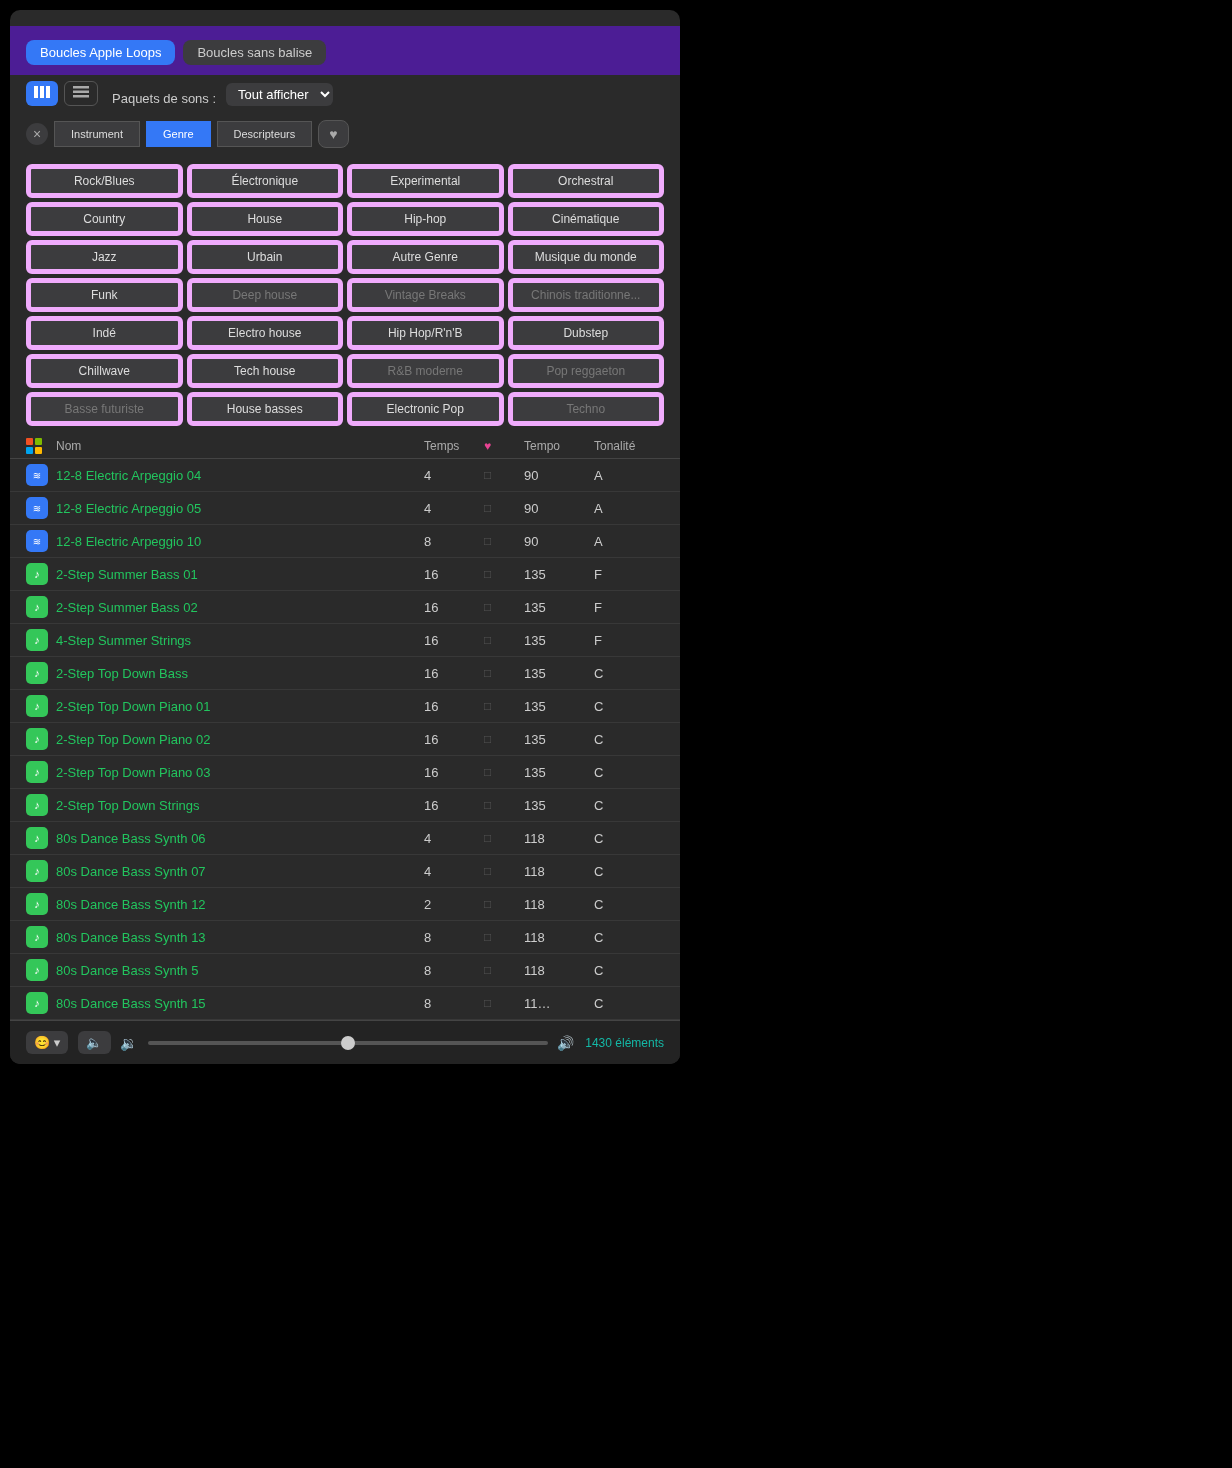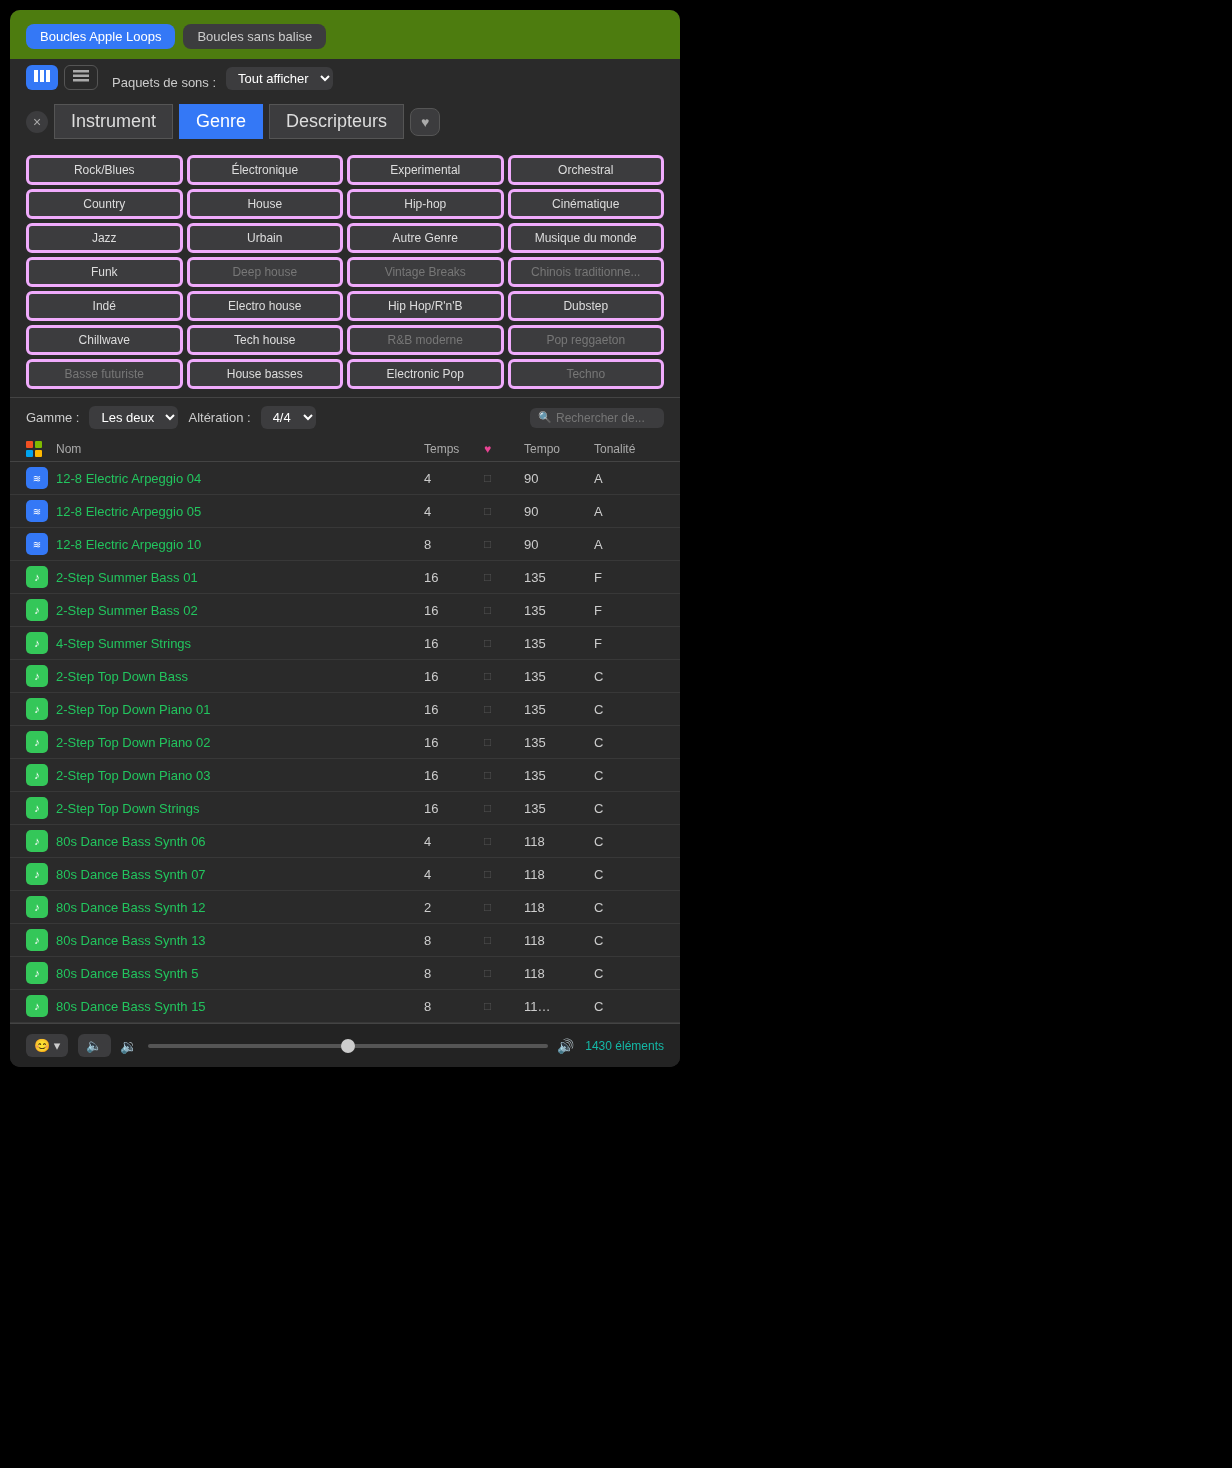--- a/index.html
+++ b/index.html
@@ -20,22 +20,23 @@
       display: flex;
       flex-direction: column;
       margin: 10px;
       color: #fff;
       font-size: 13px;
     }
     .top-tabs {
       display: flex;
       gap: 8px;
       padding: 14px 16px 10px;
-      background: #4d7c0f;
-      align-items: center;
+      background: #4c1d95;
+      align-items: center;
+      margin-top: 16px;
     }
     .tab-btn {
       padding: 5px 14px;
       border-radius: 8px;
       border: none;
       font-size: 13px;
       cursor: pointer;
     }
     .tab-btn.active {
       background: #3478f6;
@@ -102,21 +103,21 @@
       display: flex;
       align-items: center;
       justify-content: center;
     }
     .filter-btn {
       padding: 6px 16px;
       border-radius: 0;
       border: 1px solid #555;
       background: #3c3c3e;
       color: #ddd;
-      font-size: 18px;
+      font-size: 11px;
       cursor: pointer;
     }
     .filter-btn.active {
       background: #3478f6;
       color: #fff;
       border-color: #3478f6;
     }
     .heart-btn {
       background: #3c3c3e;
       border: 1px solid #555;
@@ -128,21 +129,21 @@
     }
     .genre-grid {
       display: grid;
       grid-template-columns: repeat(4, 1fr);
       gap: 4px;
       padding: 8px 16px;
       background: #2a2a2a;
     }
     .genre-tag {
       background: #3c3c3e;
-      border: 3px solid #f0abfc;
+      border: 5px solid #f0abfc;
       border-radius: 6px;
       padding: 5px 8px;
       text-align: center;
       color: #ddd;
       font-size: 12px;
       cursor: pointer;
       white-space: nowrap;
       overflow: hidden;
       text-overflow: ellipsis;
     }
@@ -371,34 +372,20 @@
       <div class="genre-tag">Chillwave</div>
       <div class="genre-tag">Tech house</div>
       <div class="genre-tag dimmed">R&amp;B moderne</div>
       <div class="genre-tag dimmed">Pop reggaeton</div>
       <div class="genre-tag dimmed">Basse futuriste</div>
       <div class="genre-tag">House basses</div>
       <div class="genre-tag">Electronic Pop</div>
       <div class="genre-tag dimmed">Techno</div>
     </div>
 
-  <div class="options-row">
-    <label>Gamme :</label>
-    <select class="options-select">
-      <option>Les deux</option>
-    </select>
-    <label>Altération :</label>
-    <select class="options-select">
-      <option>4/4</option>
-    </select>
-    <div class="search-box">
-      <span style="color:#aaa;font-size:11px;">🔍</span>
-      <input type="text" placeholder="Rechercher de..." style="">
-    </div>
-  </div>
 
   <div class="table-header">
     <div>
       <div class="ms-grid">
         <span></span>
           <span></span>
           <span></span>
           <span></span>
       </div>
     </div>

